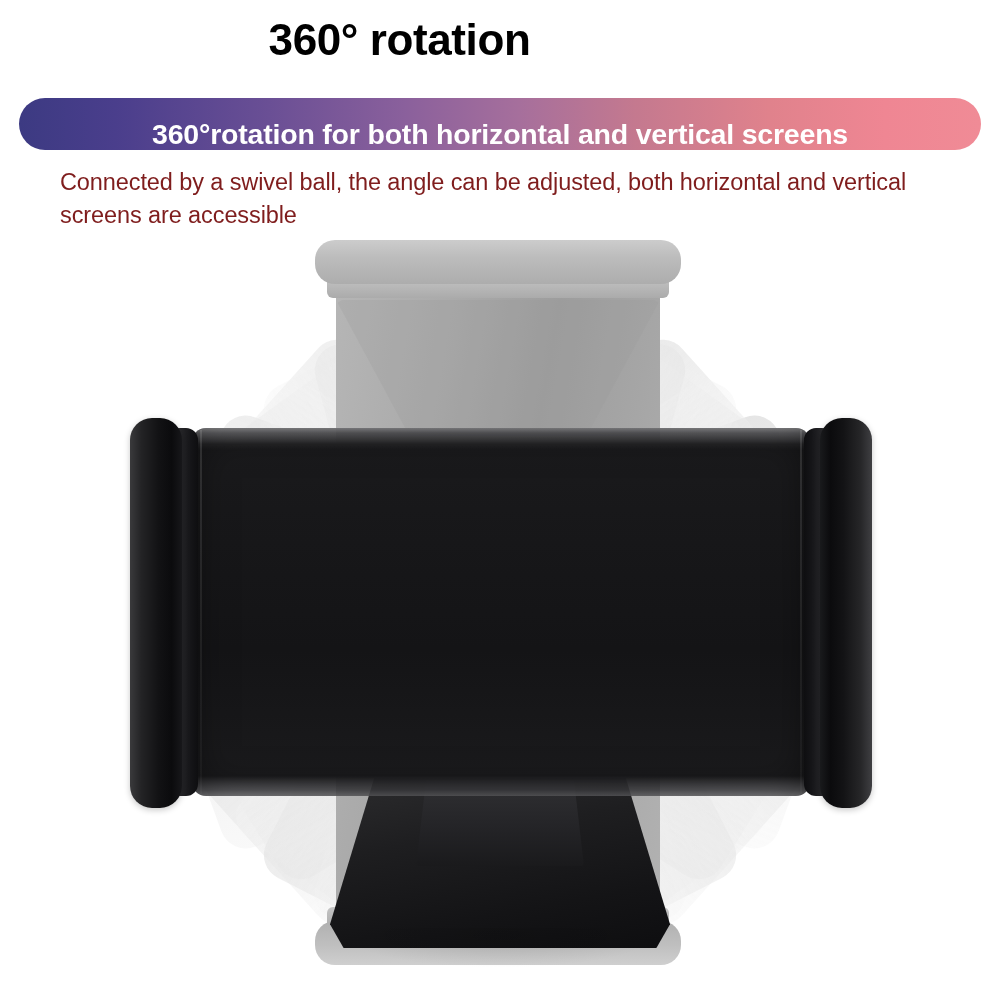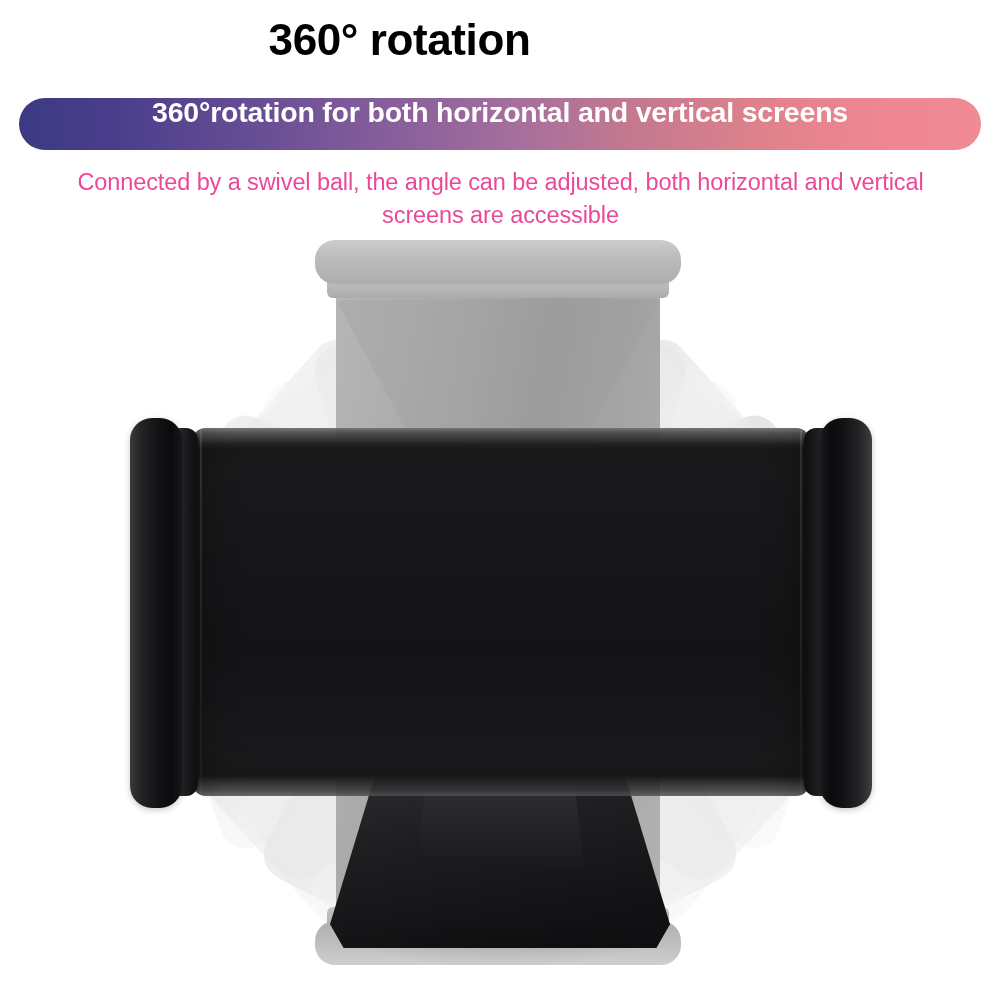--- a/index.html
+++ b/index.html
@@ -28,36 +28,35 @@
     background:linear-gradient(90deg,
         #3c3a82 0%,
         #4a3e8c 10%,
         #6a4f95 26%,
         #8a609c 40%,
         #a66f9c 52%,
         #c4798f 64%,
         #e0828c 78%,
         #ef8693 90%,
         #f08b96 100%);
-    display:flex;align-items:flex-start;justify-content:center;
+    display:flex;align-items:flex-end;justify-content:center;
     box-sizing:border-box;
   }
   .ribbon-text{
     color:#ffffff;
     font-size:28.5px;font-weight:700;
     letter-spacing:-0.2px;
     white-space:nowrap;
     line-height:1;
     padding-bottom:2px;
   }
 
   .subcopy{
     position:absolute;left:60px;top:166px;width:881px;
-    text-align:center;
-    color:#ec4899;
+    color:#7f1d1d;
     font-size:23.5px;font-weight:400;line-height:1.42;
     letter-spacing:-0.1px;
   }
 
   
   .stage{
     position:absolute;left:0;top:232px;width:1001px;height:769px;
     overflow:hidden;
   }
 

